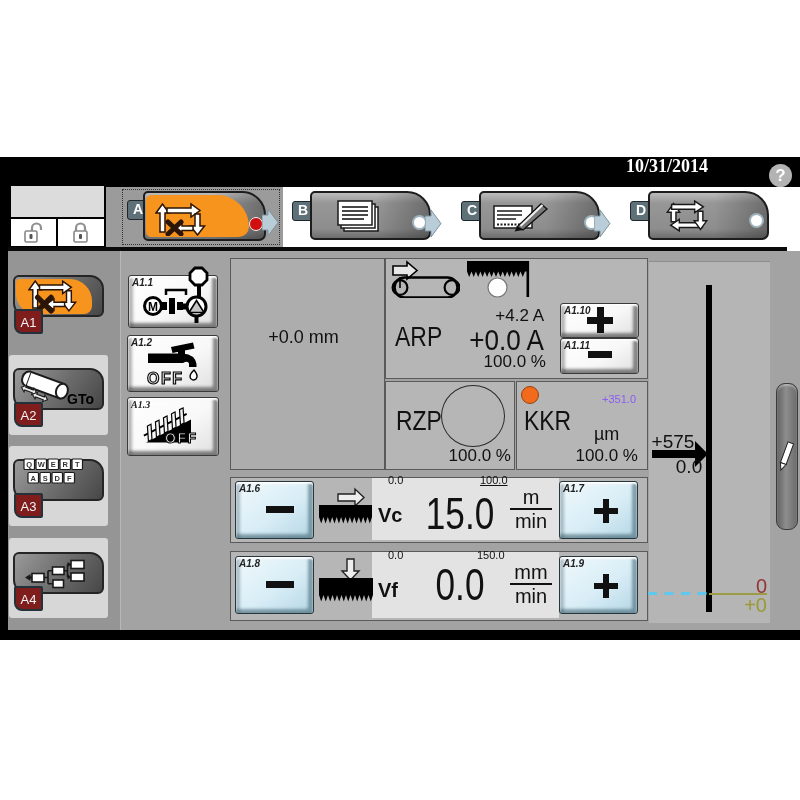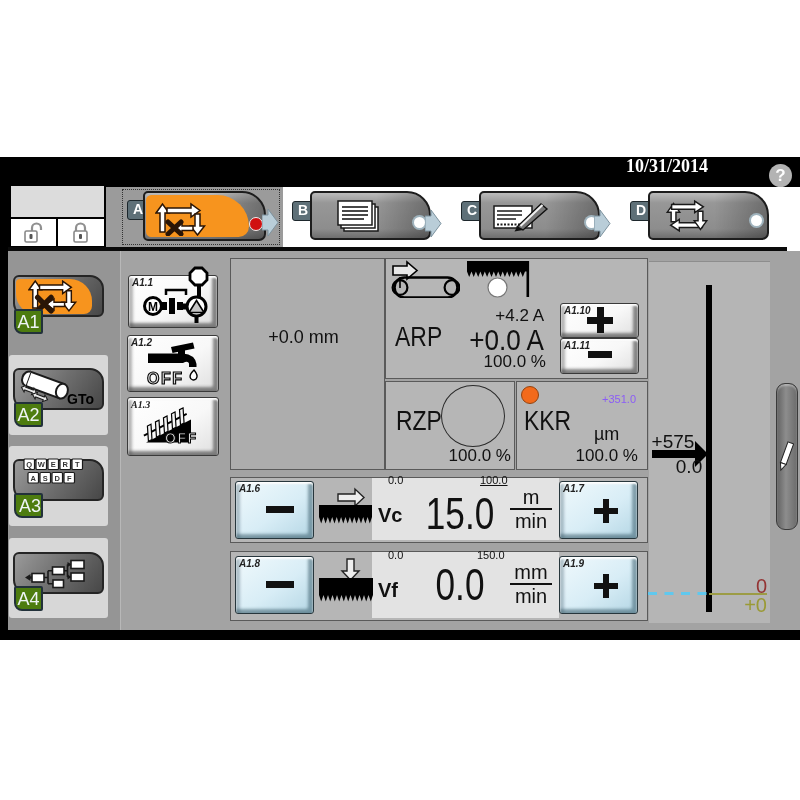--- a/index.html
+++ b/index.html
@@ -6,21 +6,21 @@
 body{width:800px;height:800px;background:#fff;font-family:"Liberation Sans",sans-serif;position:relative;overflow:hidden;}
 .abs{position:absolute;}
 .box{position:absolute;background:#b6b6b6;border:1px solid #5a5a5a;}
 .wbtn{position:absolute;background:linear-gradient(145deg,#ffffff 0%,#f8f8f8 55%,#dedede 100%);border:1px solid #3a3a3a;border-radius:3px;box-shadow:inset 0 2px 2px #ffffff, inset -5px -4px 3px rgba(75,75,75,0.65), inset 4px 0 3px rgba(90,90,90,0.45);}
 .wbtn .lbl{position:absolute;left:3px;top:1px;font-style:italic;font-weight:bold;font-size:10px;color:#222;}
 .bbtn{position:absolute;background:linear-gradient(145deg,#f0f9fc 0%,#d8edf6 55%,#b4d6e4 100%);border:1px solid #27363c;border-radius:3px;box-shadow:inset 0 2px 2px #ffffff, inset -5px -4px 3px rgba(60,95,110,0.55), inset 4px 0 3px rgba(80,105,120,0.4);}
 .bbtn .lbl{position:absolute;left:3px;top:1px;font-style:italic;font-weight:bold;font-size:10px;color:#222;}
 .tabbody{position:absolute;width:121px;height:49px;background:linear-gradient(90deg,rgba(0,0,0,0) 55%,rgba(0,0,0,0.28) 100%),linear-gradient(180deg,#bcbcbc 0%,#979797 22%,#8d8d8d 80%,#6e6e6e 100%);border:2px solid #1d1d1d;border-radius:5px 24px 7px 5px;box-sizing:border-box;}
 .tablabel{position:absolute;width:20px;height:18px;background:#5e7078;border:1px solid #1d272c;border-radius:3px 0 0 3px;color:#fff;font-weight:bold;font-size:14px;text-align:center;line-height:17px;}
 .sbtn{position:absolute;width:91px;height:42px;background:linear-gradient(125deg,#9a9a9a 0%,#6e6e6e 50%,#474747 100%);border:2px solid #252525;border-radius:6px 14px 6px 14px;box-sizing:border-box;}
-.slabel{position:absolute;z-index:5;width:29px;height:25px;background:#4d7c0f;border:2px solid #22313a;border-radius:2px 2px 2px 8px;color:#eef4f6;font-size:18px;text-align:center;line-height:23px;box-sizing:border-box;}
+.slabel{position:absolute;z-index:5;width:29px;height:25px;background:#7f1d1d;border:2px solid #22313a;border-radius:2px 2px 2px 8px;color:#eef4f6;font-size:13px;text-align:center;line-height:23px;box-sizing:border-box;}
 .strip{position:absolute;left:9px;width:99px;height:80px;background:#d7d7d7;border-radius:3px;}
 </style>
 </head>
 <body>
 
 <div class="abs" style="left:0;top:0;width:800px;height:157px;background:#ffffff;"></div>
 
 <div class="abs" style="left:0;top:157px;width:800px;height:30px;background:#000;"></div>
 
 <div class="abs" style="left:458px;top:157px;width:250px;text-align:right;color:#fff;font-family:'Liberation Serif',serif;font-weight:bold;font-size:18px;line-height:14px;">
@@ -179,21 +179,21 @@
 <ellipse cx="50" cy="19" rx="5.8" ry="7.5" fill="#fff" stroke="#1a1a1a" stroke-width="2"></ellipse>
 <path d="M14 11.5 A 5.8 7.5 0 0 0 14 26.5" fill="#fff" stroke="#1a1a1a" stroke-width="2"></path>
 </g>
 <g stroke="#1a1a1a" stroke-width="1.1" fill="#e8e8e8">
 <path d="M-8 0 L-4 -3.5 L-4 -1.5 L4 -1.5 L4 -3.5 L8 0 L4 3.5 L4 1.5 L-4 1.5 L-4 3.5 Z" transform="translate(16,24) rotate(20)"></path>
 <path d="M-8 0 L-4 -3.5 L-4 -1.5 L4 -1.5 L4 -3.5 L8 0 L4 3.5 L4 1.5 L-4 1.5 L-4 3.5 Z" transform="translate(27,31) rotate(20)"></path>
 </g>
 <text x="54" y="38" font-family="Liberation Sans,sans-serif" font-size="14" font-weight="bold" fill="#000">GTo</text>
 </svg>
 
-<div class="slabel" style="left:14px;top:493px;text-align:right;">A3</div>
+<div class="slabel" style="left:14px;top:493px;">A3</div>
 
 <div class="sbtn" style="left:13px;top:459px;"></div>
 
 <svg class="abs" style="left:23px;top:458px;" width="62" height="28" viewBox="0 0 62 28">
 <g fill="#fff" stroke="#1a1a1a" stroke-width="1.2">
 <rect x="1" y="1" width="10.5" height="10.5" rx="1"></rect>
 <rect x="13" y="1" width="10.5" height="10.5" rx="1"></rect>
 <rect x="25" y="1" width="10.5" height="10.5" rx="1"></rect>
 <rect x="37" y="1" width="10.5" height="10.5" rx="1"></rect>
 <rect x="49" y="1" width="10.5" height="10.5" rx="1"></rect>

